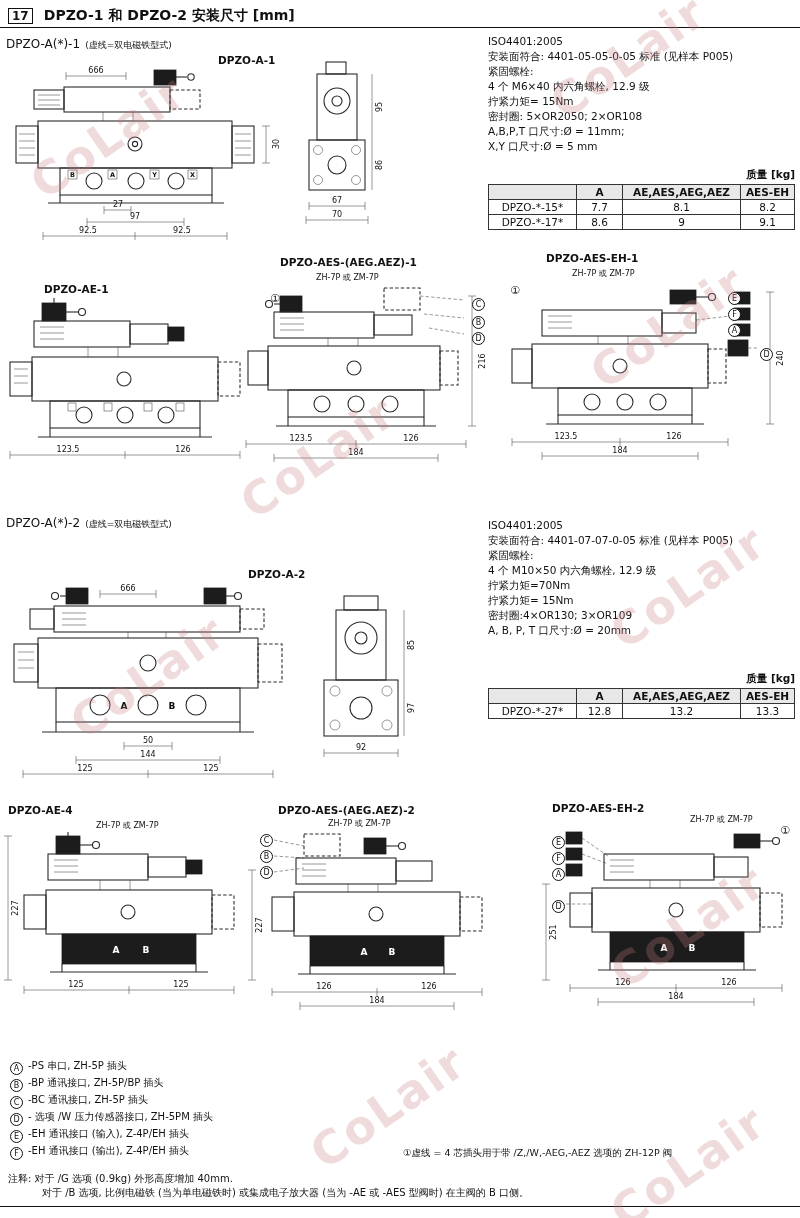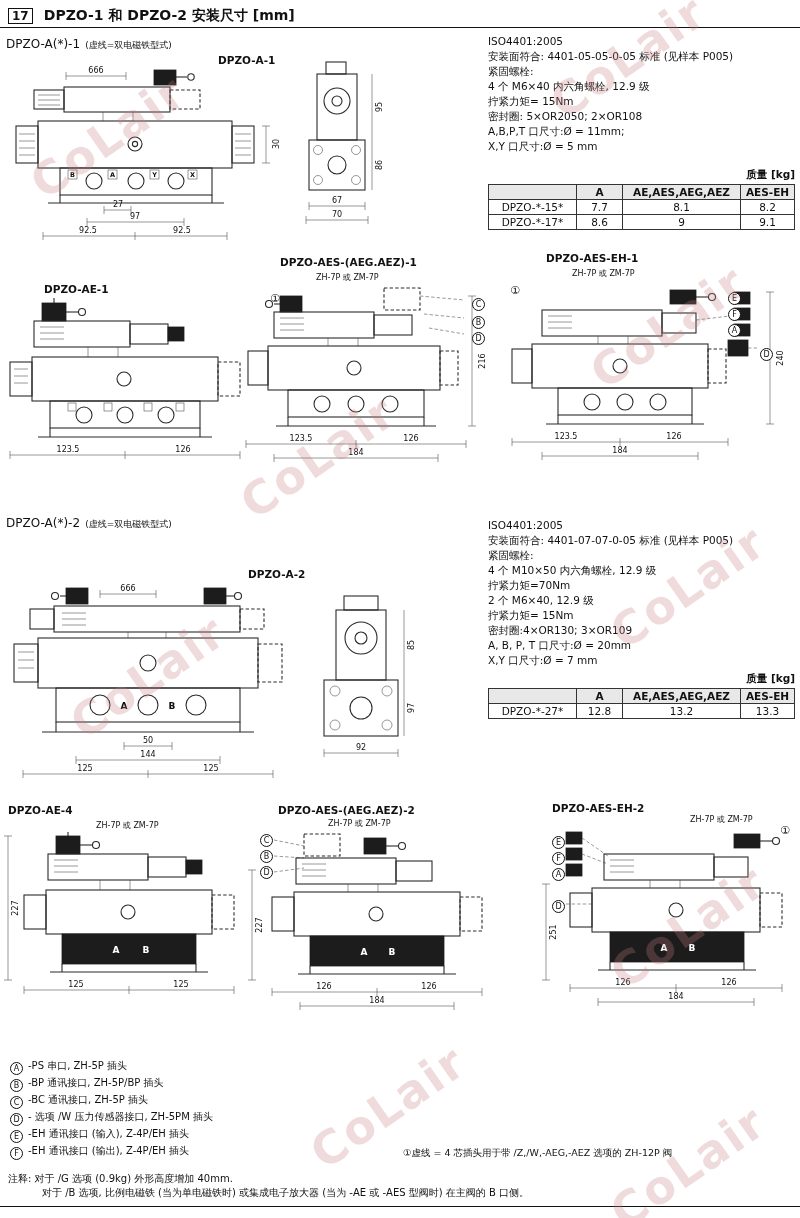--- a/index.html
+++ b/index.html
@@ -343,25 +343,23 @@
     <span class="sec-title">DPZO-A(*)-2</span>
     <span class="sec-sub">(虚线=双电磁铁型式)</span>
   </div>
 
   <div class="abs iso" style="left:488px;top:518px;width:307px">
     <div class="b">ISO4401:2005</div>
     <div><span class="b">安装面符合: 4401-07-07-0-05 标准</span> <span>(见样本 P005)</span></div>
     <div>紧固螺栓:</div>
     <div>4 个 M10×50 内六角螺栓, 12.9 级</div>
     <div>拧紧力矩=70Nm</div>
-    <div>2 个 M6×40, 12.9 级</div>
     <div>拧紧力矩= 15Nm</div>
     <div>密封圈:4×OR130; 3×OR109</div>
     <div>A, B, P, T 口尺寸:Ø = 20mm</div>
-    <div>X,Y 口尺寸:Ø = 7 mm</div>
   </div>
 
   <div class="abs" style="left:488px;top:672px;width:307px">
     <div class="mass-cap">质量 [kg]</div>
     <table class="mass">
       <tbody>
           <tr>
         <th style="width:88px"></th>
         <th style="width:46px">A</th>
         <th style="width:118px">AE,AES,AEG,AEZ</th>

